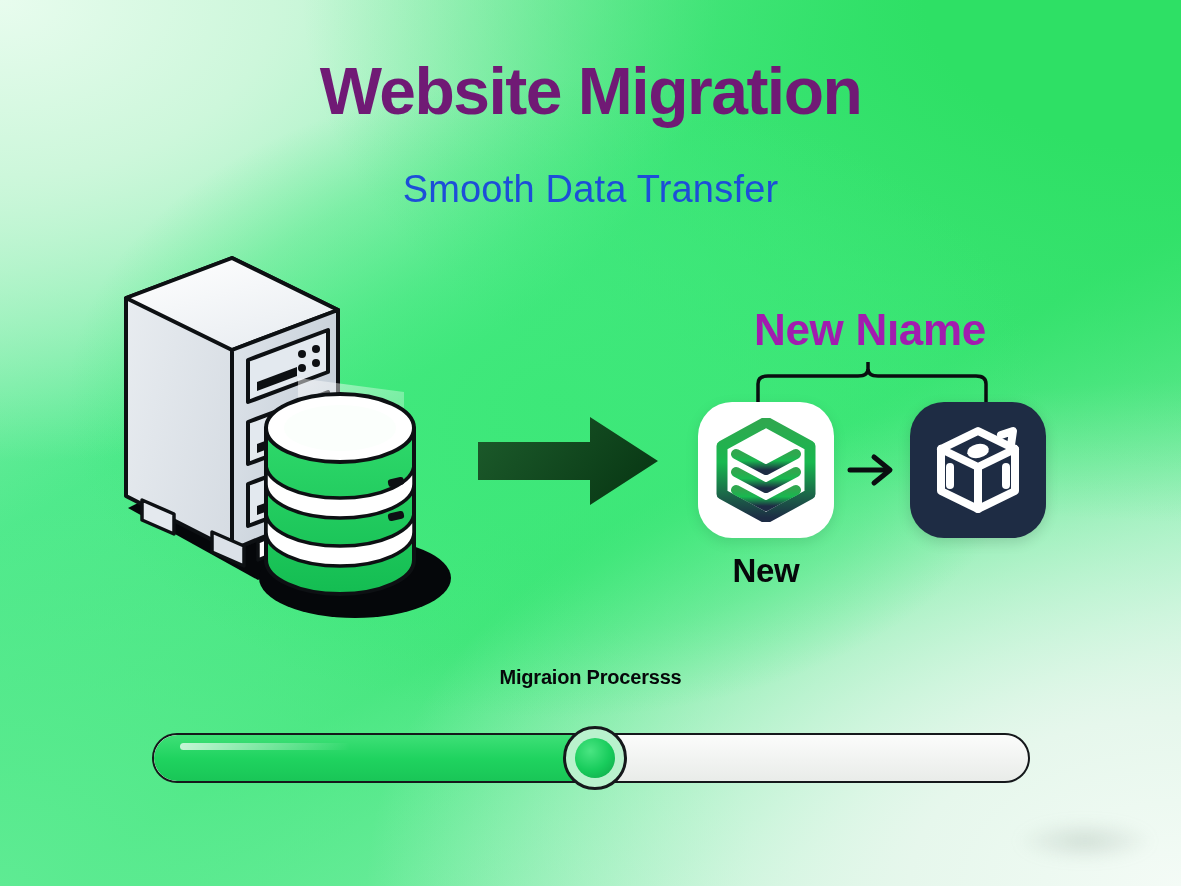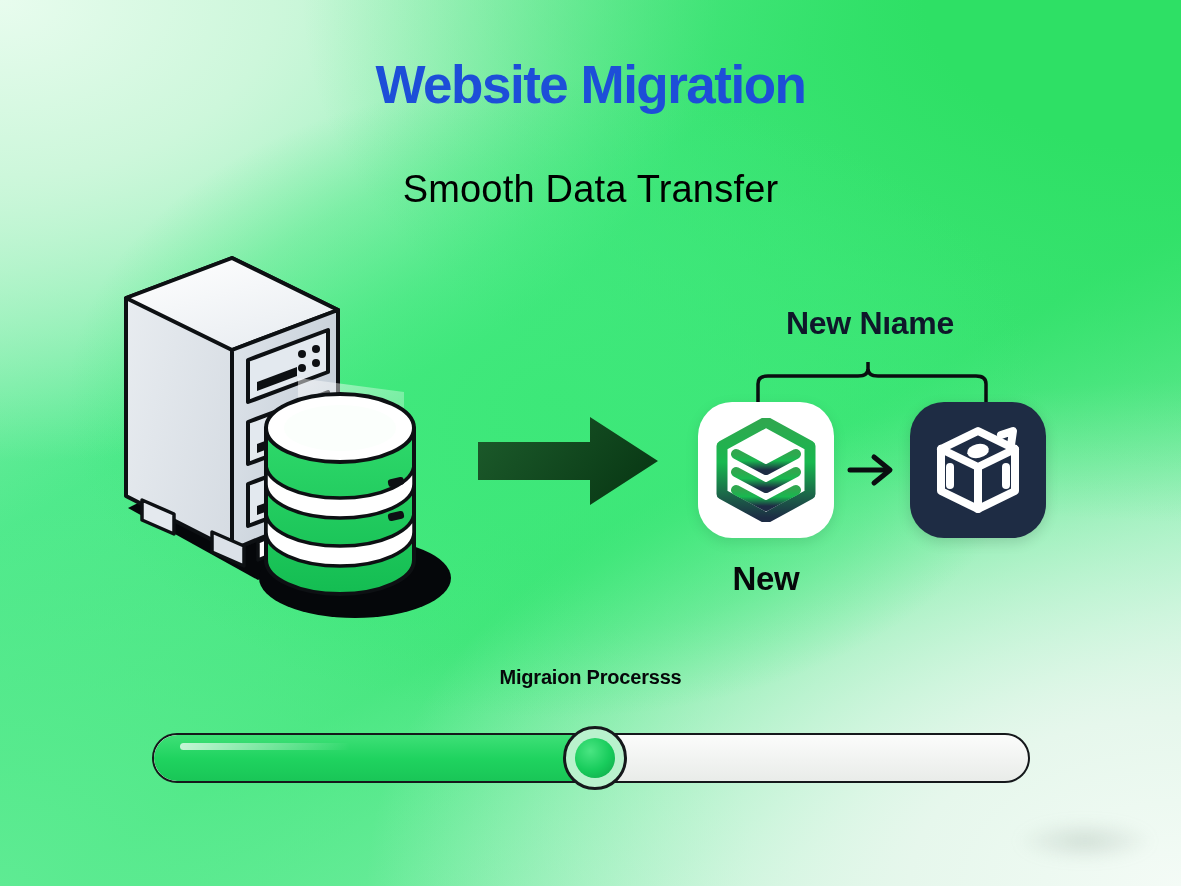--- a/index.html
+++ b/index.html
@@ -28,63 +28,63 @@
   .bg-smudge{
     position:absolute;left:1005px;top:818px;width:160px;height:46px;
     background:radial-gradient(60% 60% at 50% 50%, rgba(140,160,148,.30) 0%, rgba(140,160,148,0) 72%);
     filter:blur(7px);
   }
 
   
   .title{
     position:absolute;left:0;right:0;top:58px;
     text-align:center;
-    font-size:53px;line-height:1;
+    font-size:66px;line-height:1;
     font-weight:800;letter-spacing:-1.5px;
-    color:#1d4ed8;
+    color:#701a75;
   }
   .subtitle{
     position:absolute;left:0;right:0;top:170px;
     text-align:center;
     font-size:38px;line-height:1;
     font-weight:400;letter-spacing:.2px;
-    color:#000000;
+    color:#1d4ed8;
   }
 
   
   .illus{position:absolute;left:112px;top:250px;width:380px;height:400px;}
   .illus svg{display:block;}
 
   
   .big-arrow{position:absolute;left:478px;top:415px;width:180px;height:92px;}
 
   
   .group-label{
     position:absolute;left:700px;top:305px;width:340px;
     text-align:center;
-    font-size:32px;font-weight:700;letter-spacing:-.3px;
-    color:#0f172a;
+    font-size:44px;font-weight:700;letter-spacing:-.3px;
+    color:#a21caf;
   }
   .brace{position:absolute;left:752px;top:362px;width:240px;height:50px;}
 
   .app-row{position:absolute;left:698px;top:402px;width:348px;height:136px;}
   .app-tile{
     position:absolute;top:0;width:136px;height:136px;border-radius:34px;
   }
   .tile-new{left:0;background:#ffffff;box-shadow:0 4px 14px rgba(0,0,0,.10);}
   .tile-dest{left:212px;background:#1e2c44;box-shadow:0 4px 14px rgba(0,0,0,.14);}
   .app-tile svg{position:absolute;inset:0;margin:auto;}
   .mini-arrow{
     position:absolute;left:148px;top:44px;width:52px;height:48px;
   }
 
   .app-names{position:absolute;left:698px;top:552px;width:348px;height:46px;}
   .app-name{
     position:absolute;top:0;width:136px;text-align:center;
-    font-size:33px;font-weight:700;letter-spacing:-.3px;color:#06080a;margin-top:8px;
+    font-size:33px;font-weight:700;letter-spacing:-.3px;color:#06080a;
   }
   .name-new{left:0;}
   .name-dest{left:212px;}
 
   
   .progress-label{
     position:absolute;left:0;right:0;top:666px;
     text-align:center;
     font-size:20px;font-weight:700;letter-spacing:-.2px;
     color:#06080a;

